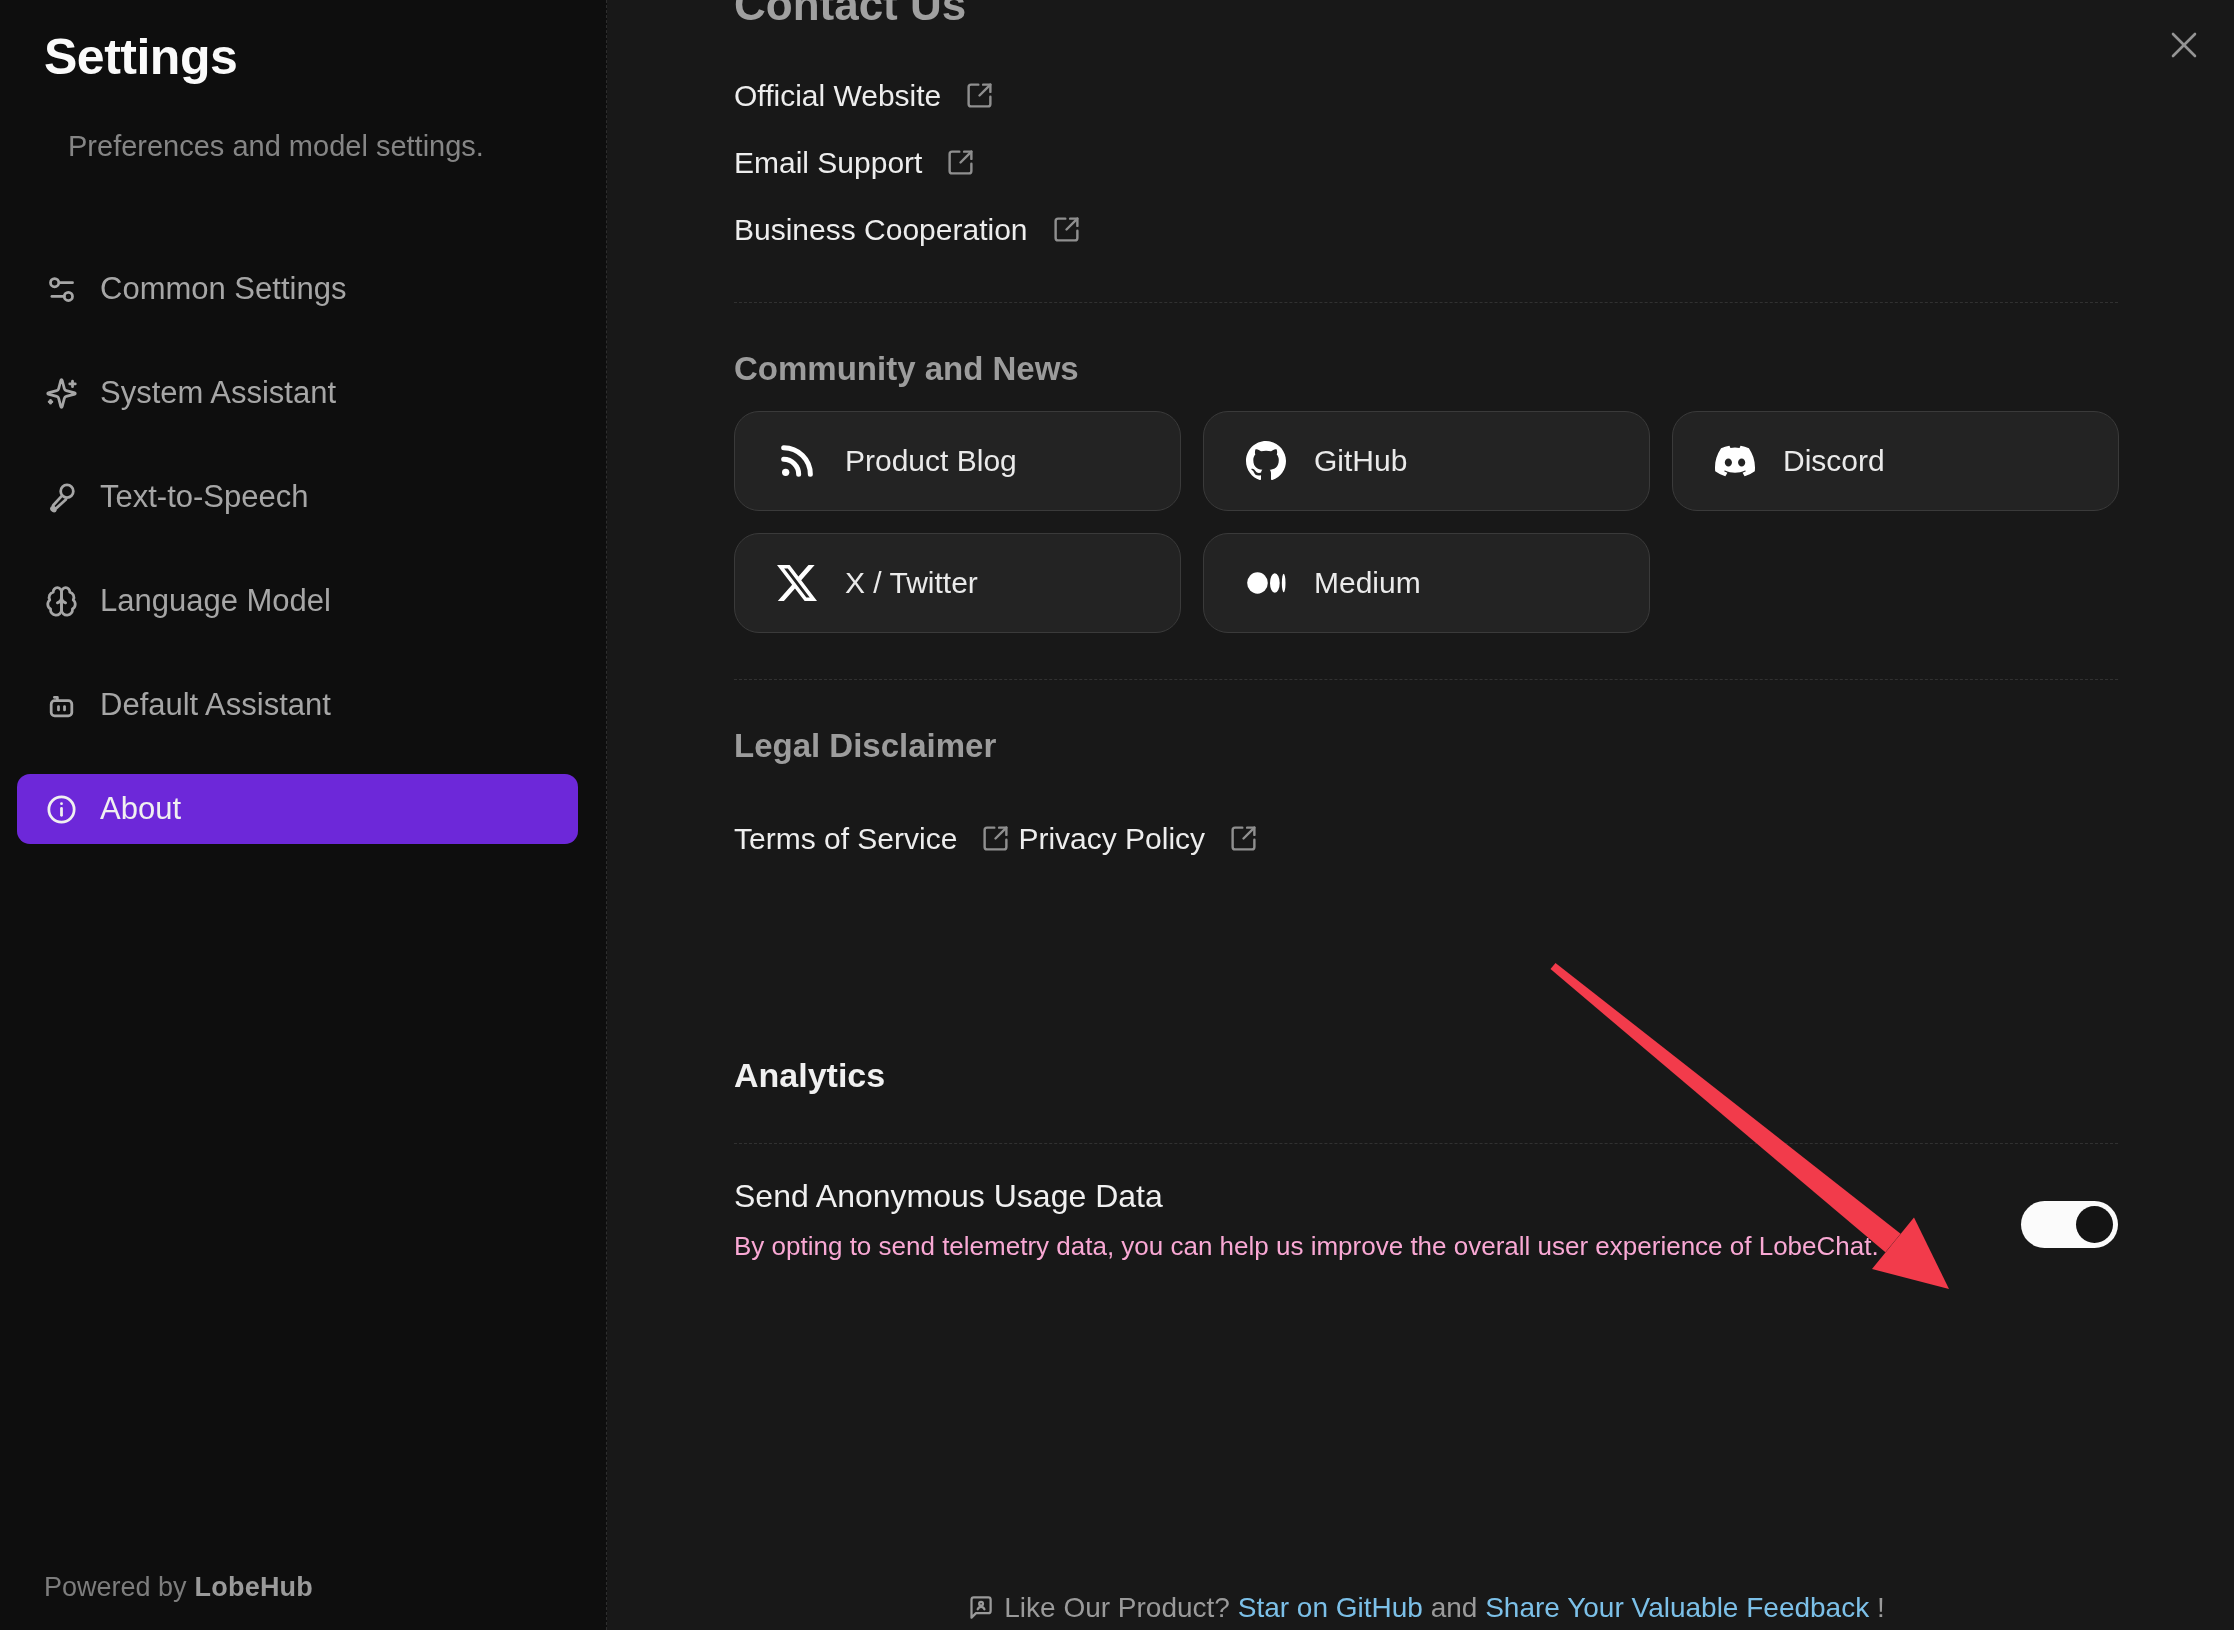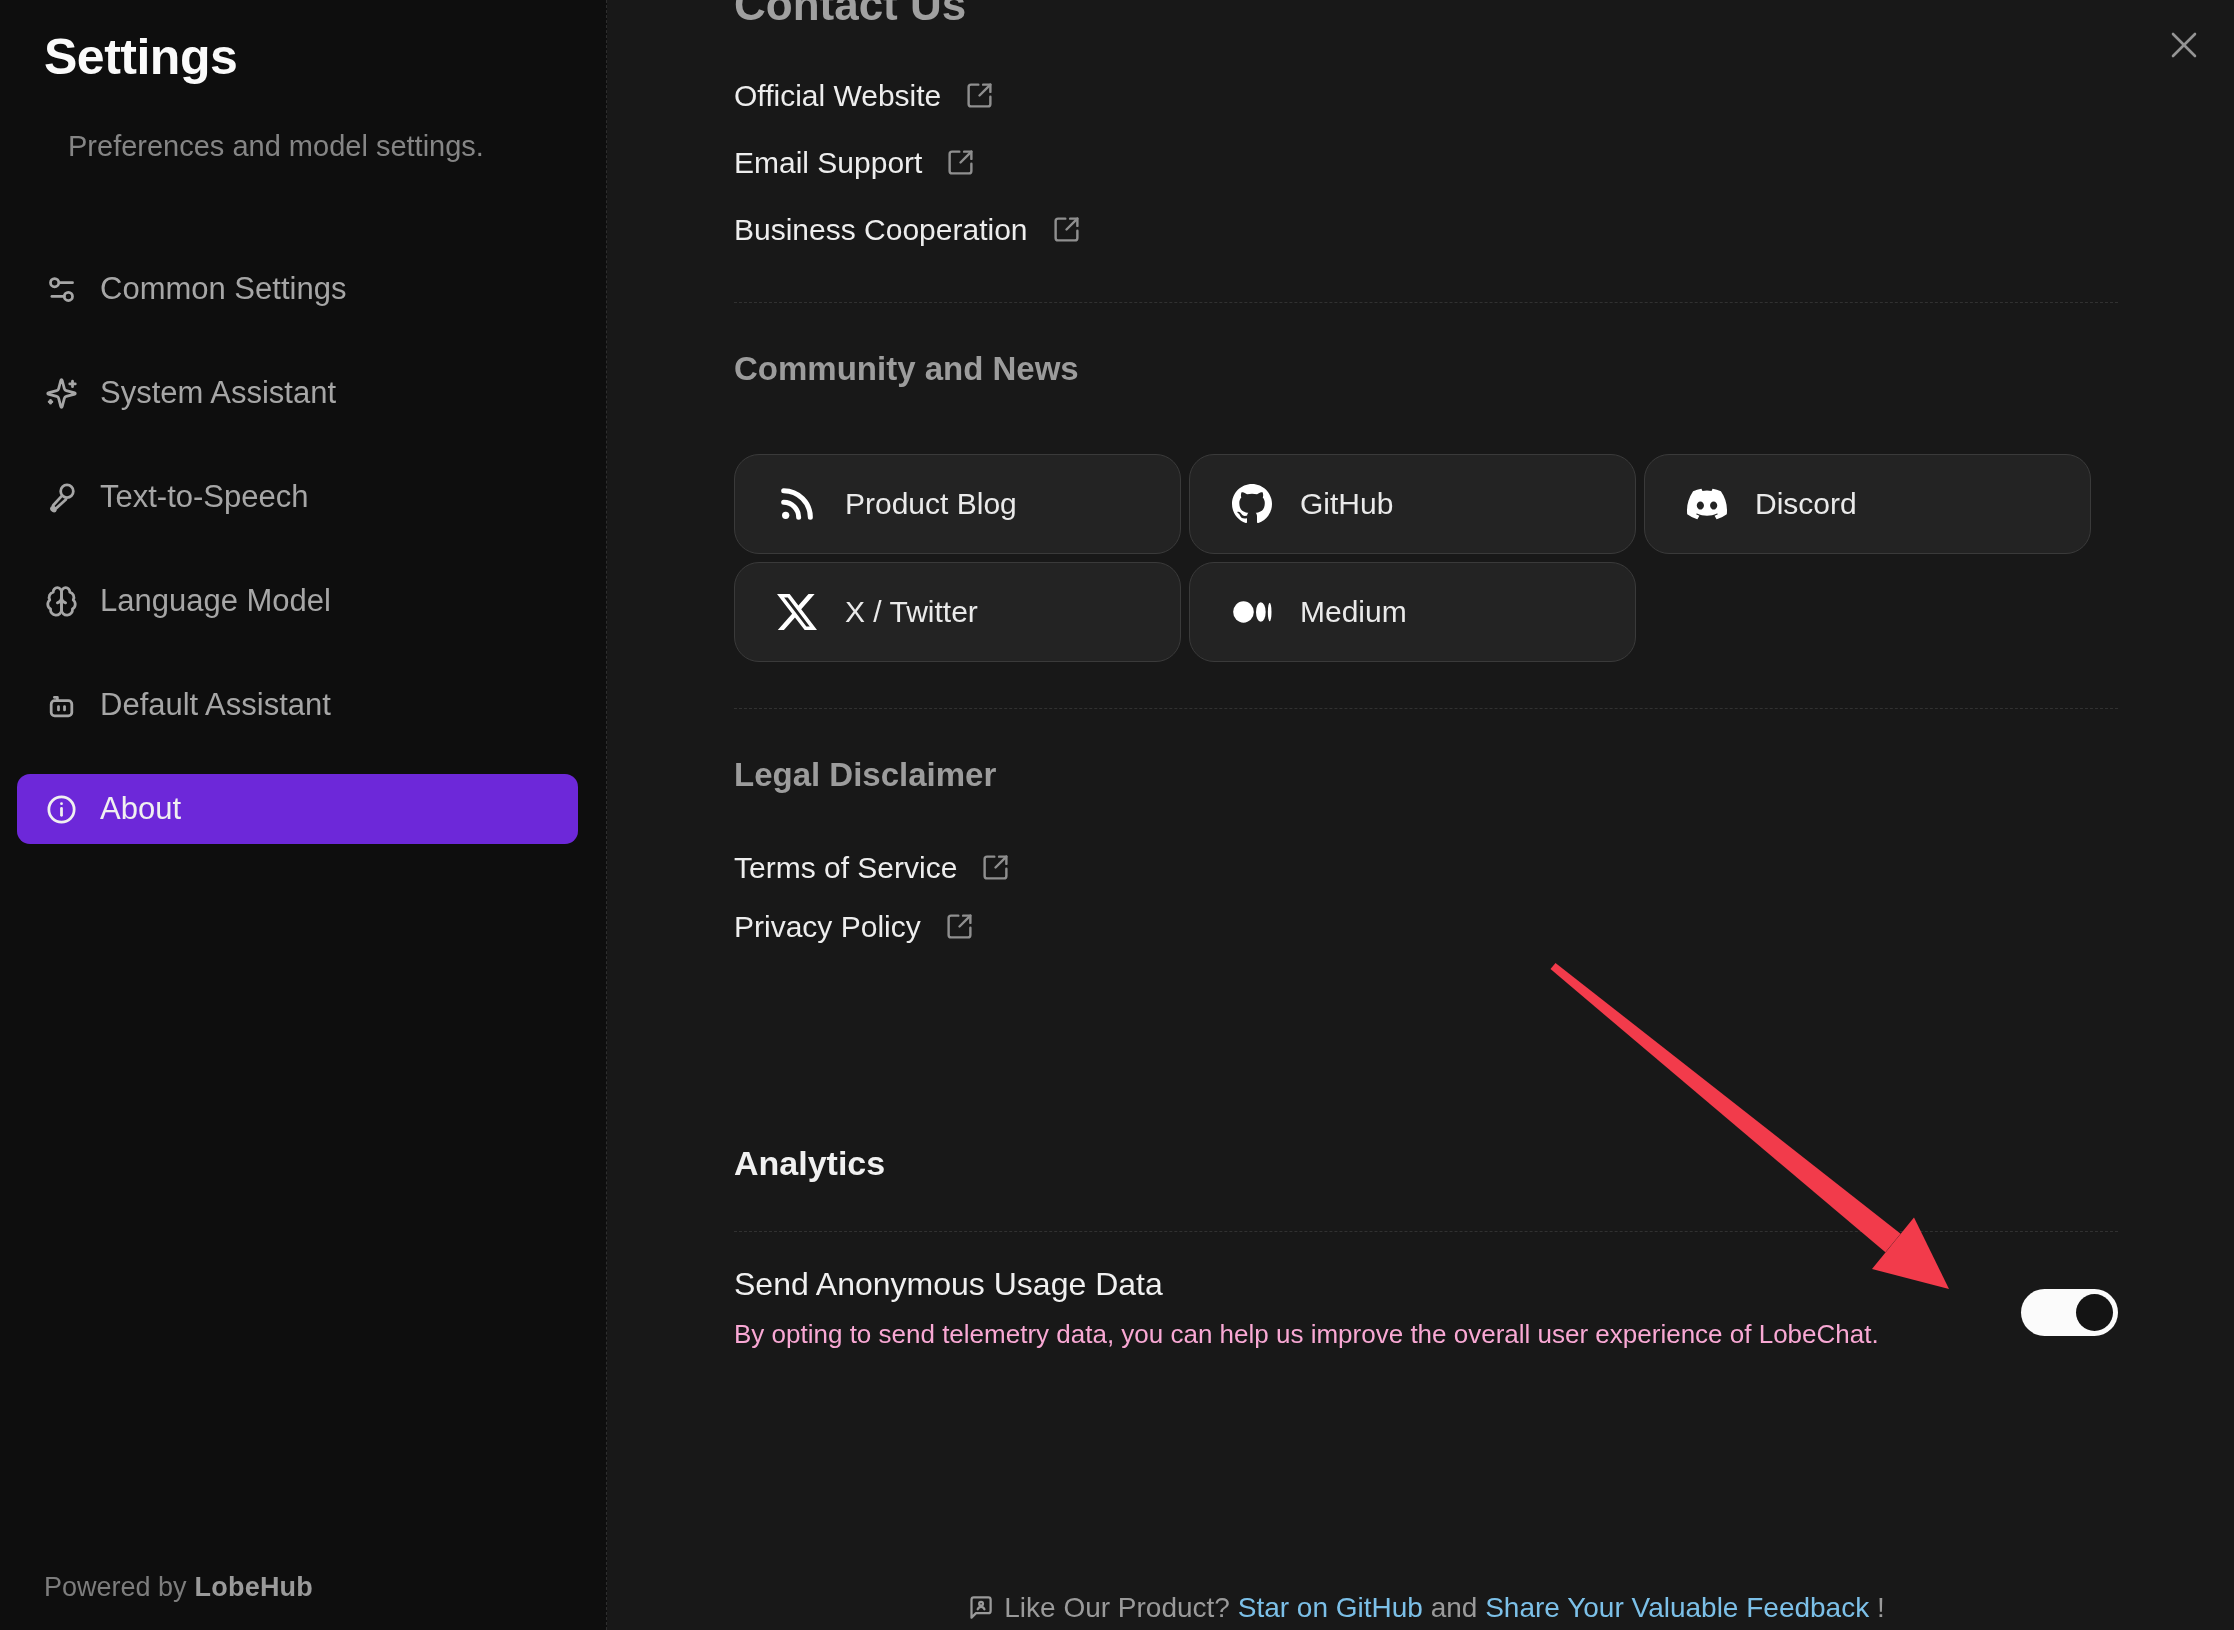--- a/index.html
+++ b/index.html
@@ -36,29 +36,29 @@
   .cut-heading{
     position:absolute;top:-36px;left:126px;margin:0;
     font-size:44px;font-weight:700;color:#a0a0a0;white-space:nowrap;
   }
   .link-list{padding-top:58px;display:flex;flex-direction:column;gap:24px;}
   .link-row{display:flex;align-items:center;gap:24px;height:43px;font-size:30px;color:#ededed;cursor:pointer;width:max-content;}
   .ext-icon{width:29px;height:29px;stroke:#8f8f8f;fill:none;stroke-width:2;stroke-linecap:round;stroke-linejoin:round;}
   .divider{border:none;border-top:1px dashed #313131;margin:0;}
   .d1{margin-top:51px;}
   .sec-heading{margin:47px 0 0 0;font-size:33px;font-weight:700;color:#9c9c9c;}
-  .btn-grid{margin-top:66px;display:grid;grid-template-columns:repeat(3,447px);gap:8px;}
+  .btn-grid{margin-top:23px;display:grid;grid-template-columns:repeat(3,447px);gap:22px;}
   .com-btn{
     height:100px;background:#232323;border:1px solid #3a3a3a;border-radius:25px;
     display:flex;align-items:center;padding-left:42px;gap:28px;box-sizing:border-box;
     font-size:30px;color:#eaeaea;cursor:pointer;font-family:inherit;text-align:left;
   }
   .bicon{width:40px;height:40px;flex:0 0 40px;fill:#ffffff;}
   .d2{margin-top:46px;}
-  .legal-links{padding-top:52px;display:flex;flex-direction:column;gap:16px;}
+  .legal-links{padding-top:52px;display:flex;gap:8px;}
   .analytics-heading{margin:196px 0 0 0;font-size:34px;font-weight:700;color:#f0f0f0;}
   .d3{margin-top:48px;}
   .analytics-row{margin-top:34px;display:flex;justify-content:space-between;align-items:flex-start;}
   .setting-title{font-size:32px;color:#f0f0f0;margin:0;font-weight:400;}
   .setting-desc{font-size:26px;color:#f9a8d4;margin:16px 0 7px 0;}
   .toggle{
     position:relative;width:97px;height:47px;border-radius:24px;background:#fbfbfb;
     margin-top:23px;flex:0 0 97px;cursor:pointer;border:none;padding:0;
   }
   .toggle .knob{

